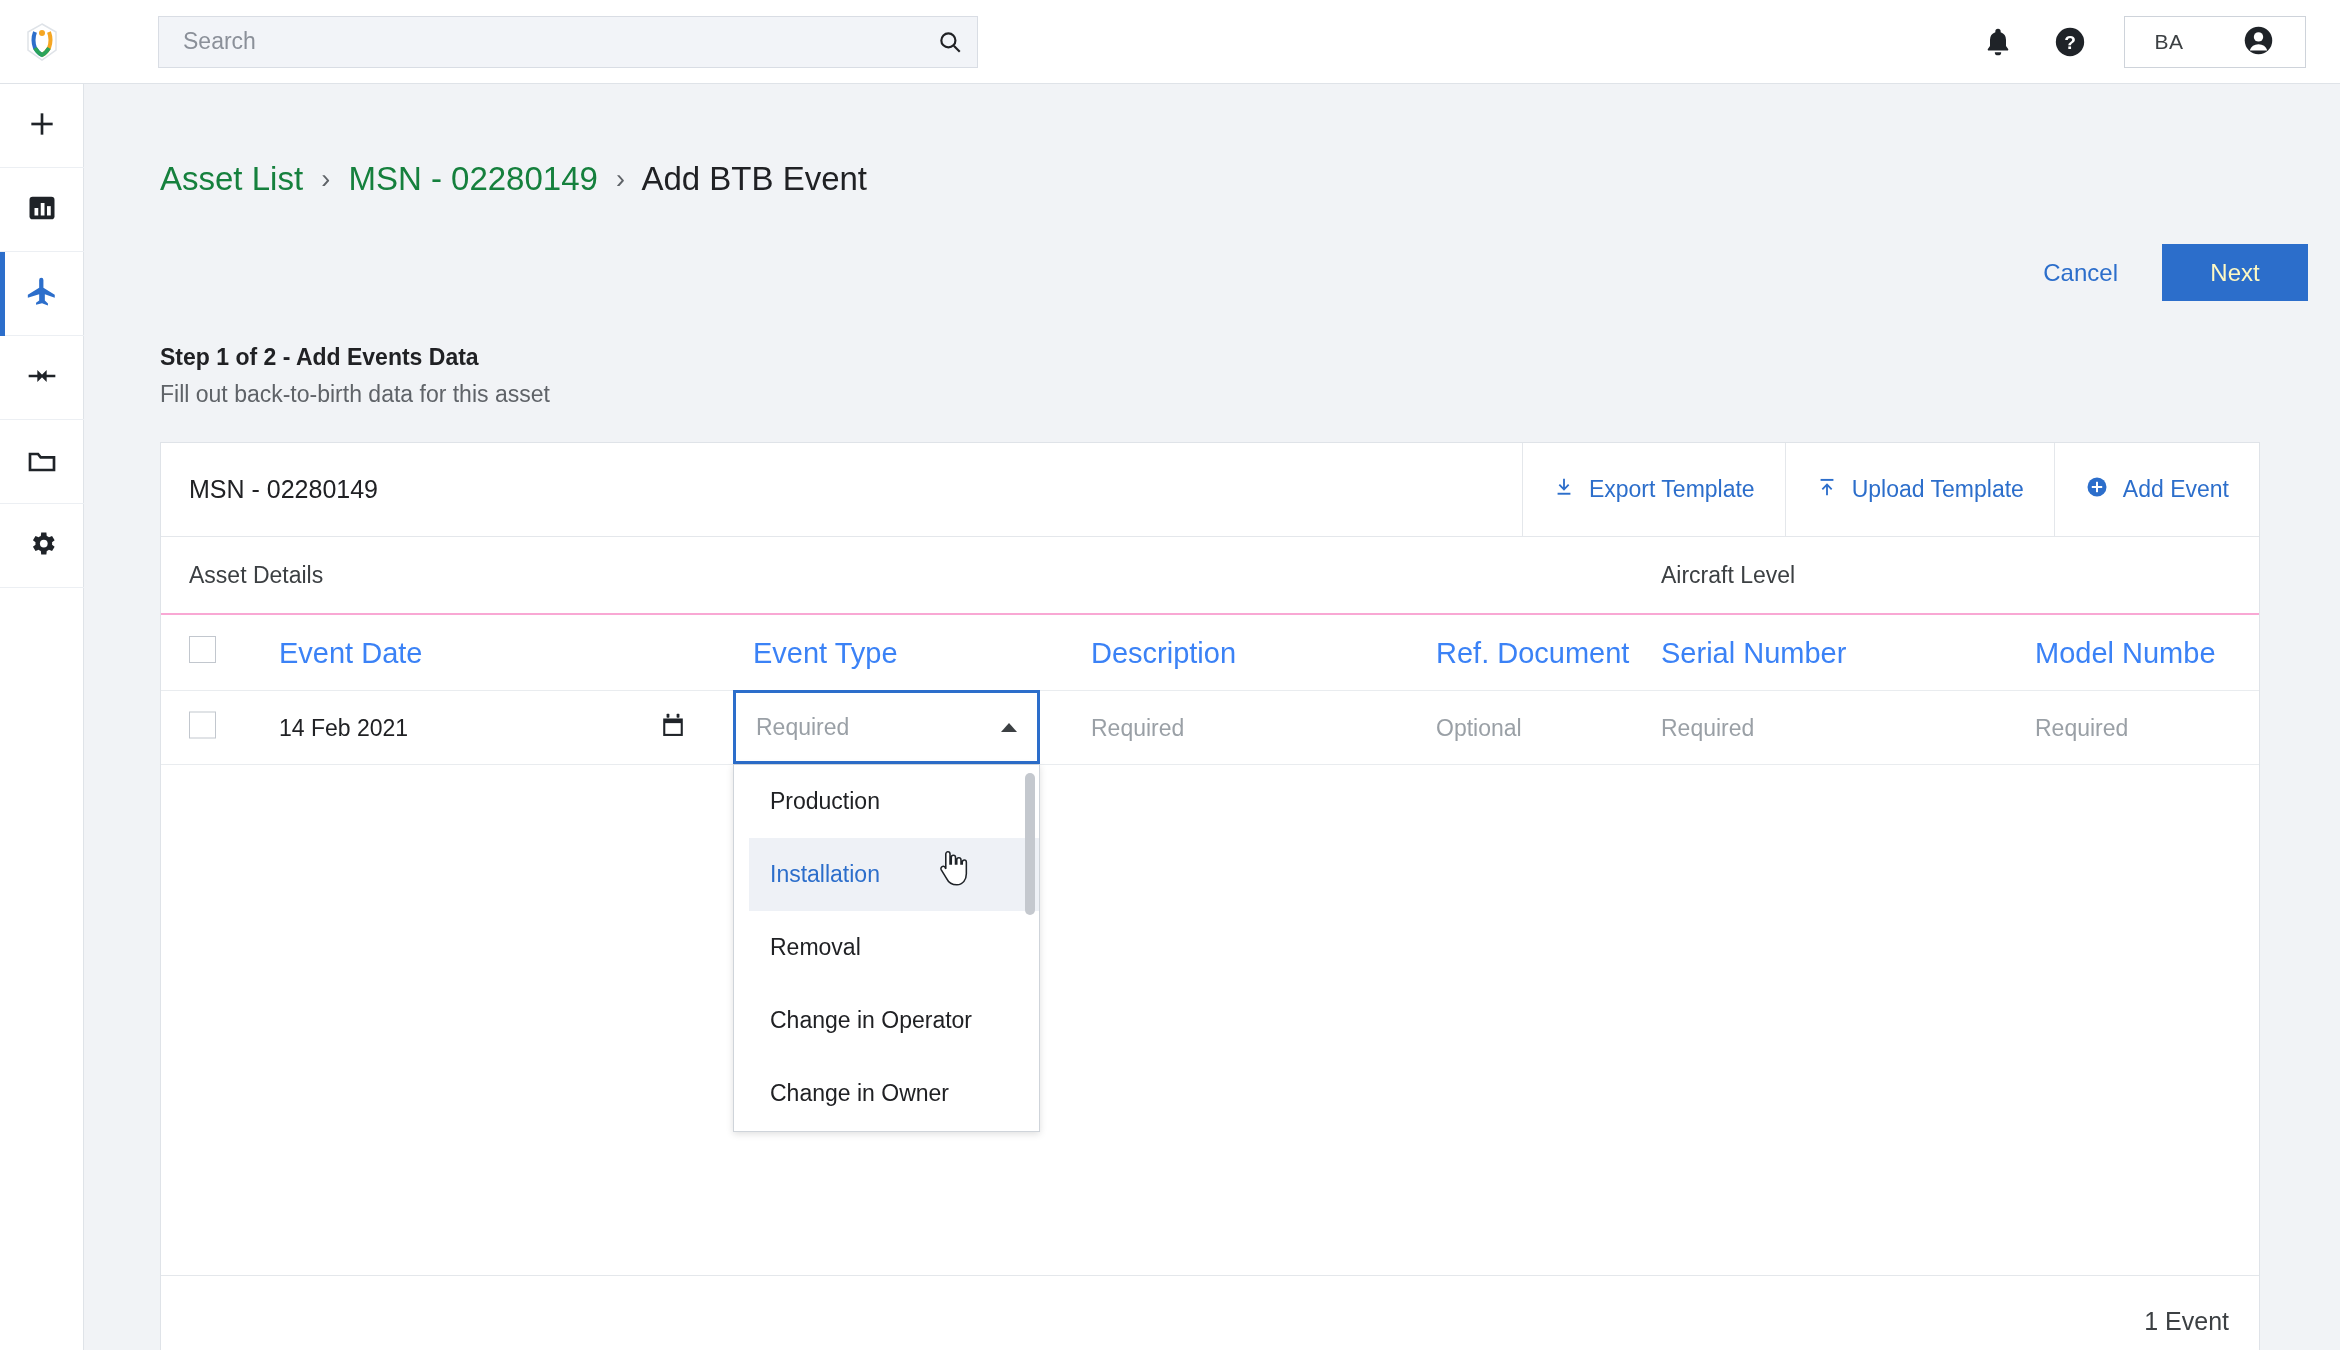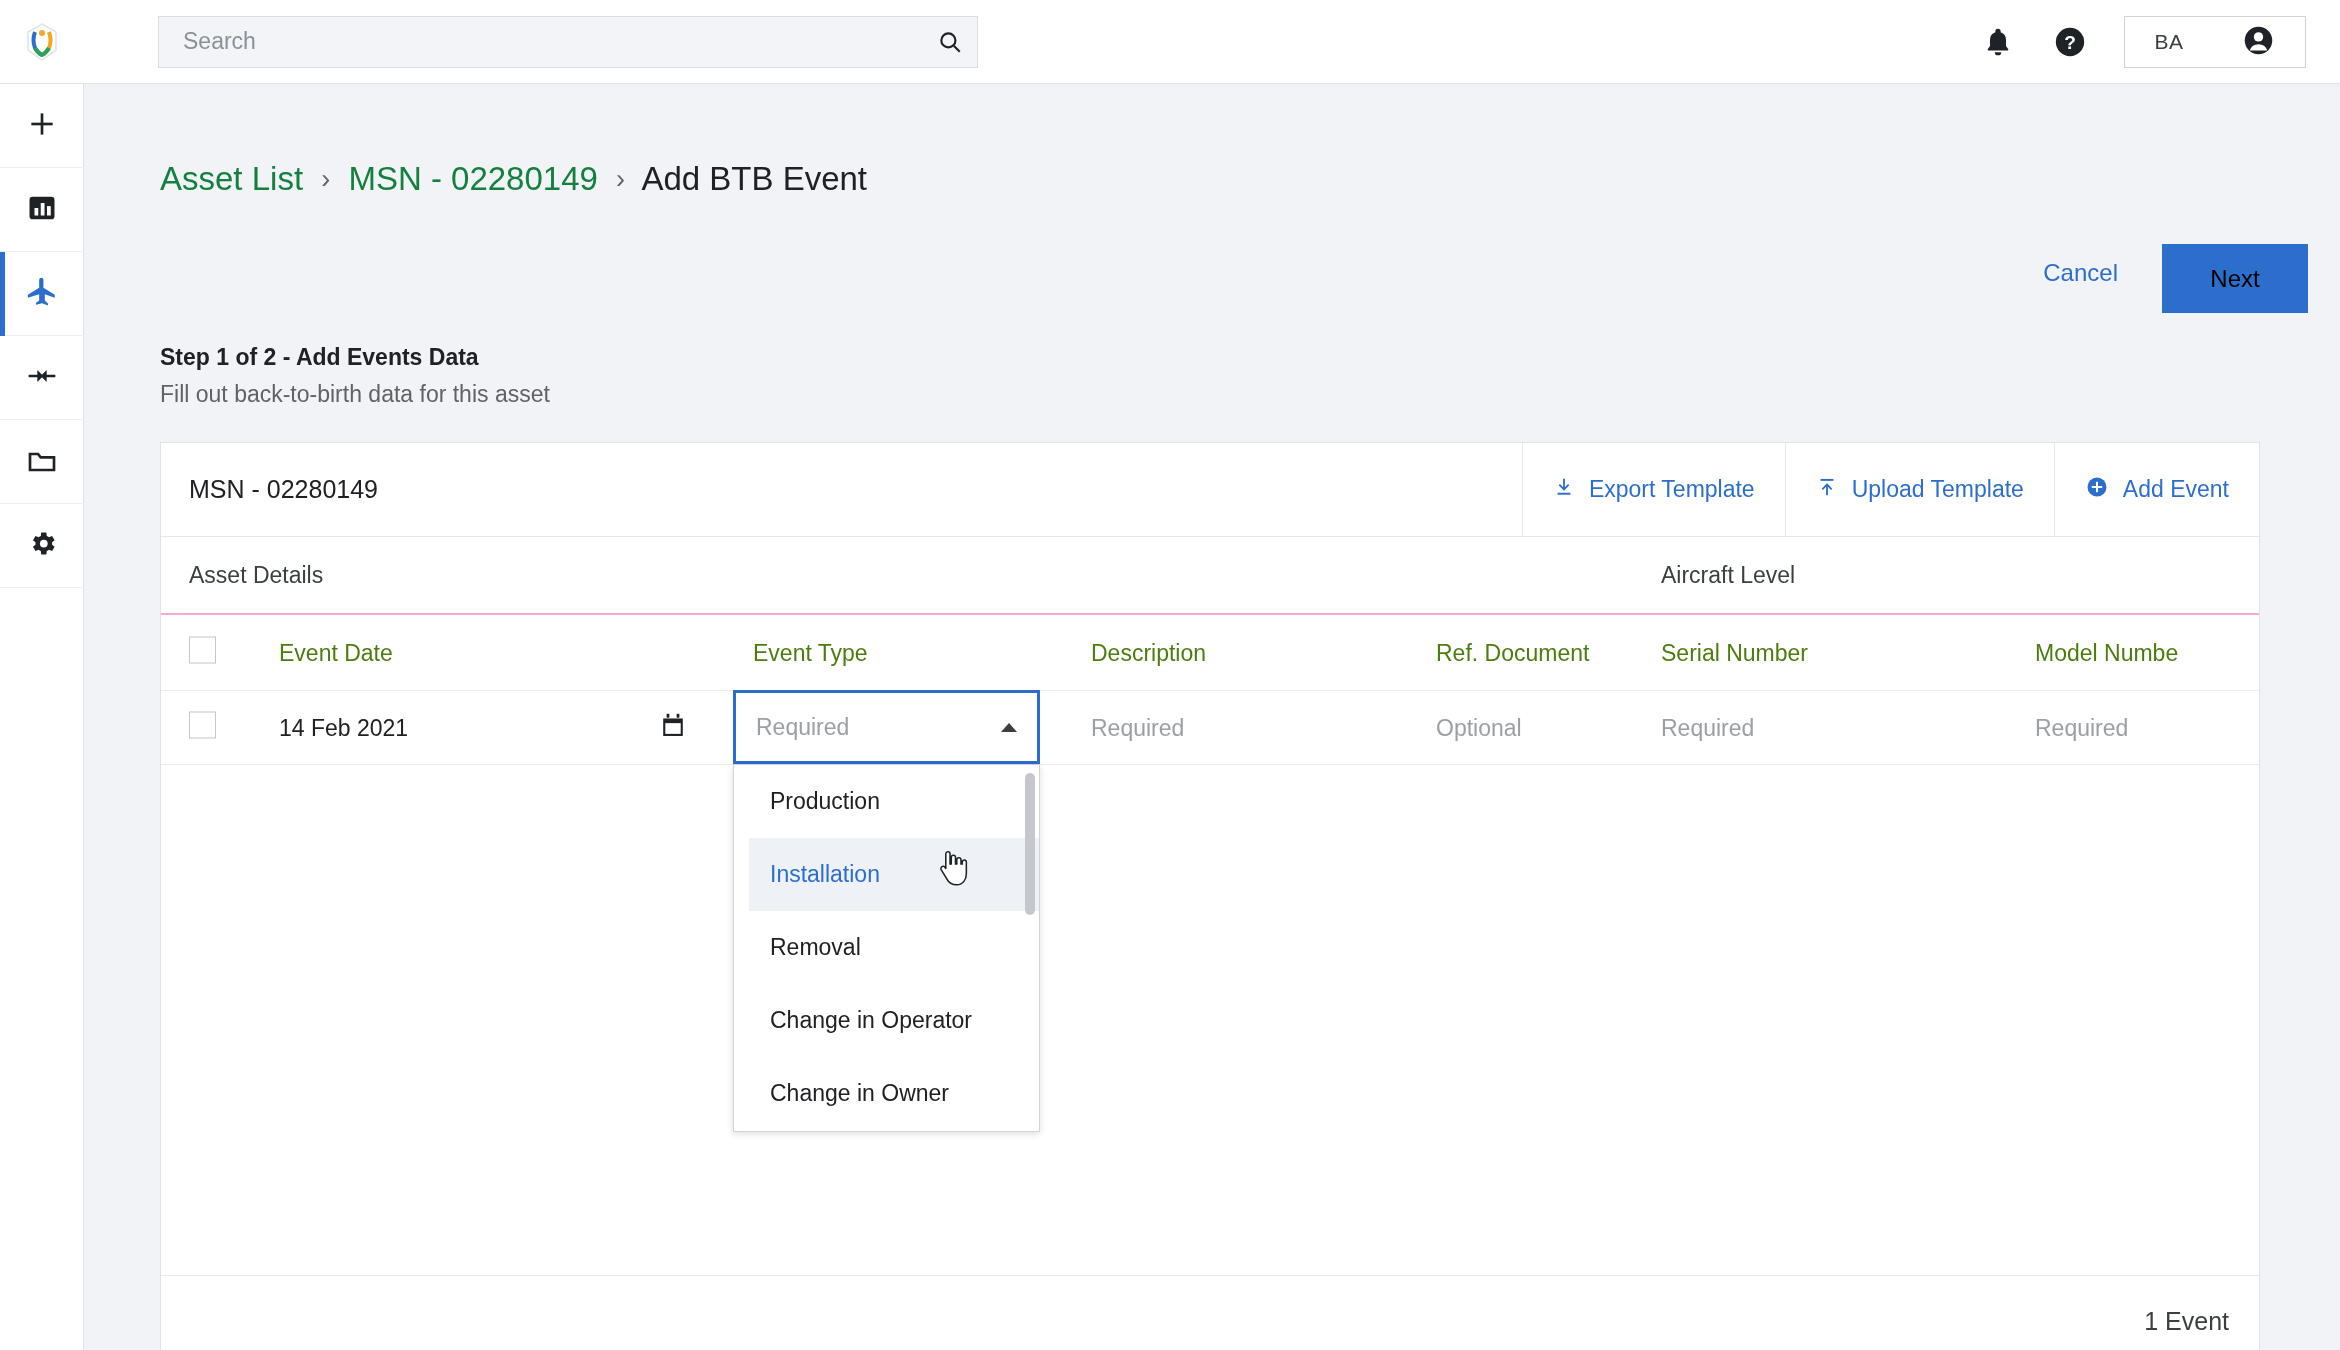--- a/index.html
+++ b/index.html
@@ -77,21 +77,21 @@
   .bc-link{ color:#15803d; cursor:pointer;margin-top:21px; }
   .bc-sep{ color:#5f6368; margin:0 9px; font-size:27px; position:relative; top:-2px;}
   .bc-current{ color:#202124; }
 
   .cancel-btn{
     position:absolute; right:222px; top:175px;
     font-size:24px; color:#2c6ecb; cursor:pointer;
   }
   .next-btn{
     position:absolute; right:32px; top:160px;
-    width:146px; height:69px; background:#2c6ecb; color:#000000;
+    width:146px; height:57px; background:#2c6ecb; color:#fef9c3;
     border:none; font-family:"Liberation Sans", sans-serif; font-size:24px;
     cursor:pointer; display:flex; align-items:center; justify-content:center;
   }
 
   .step-title{
     position:absolute; left:76px; top:260px;
     font-size:23px; font-weight:bold; color:#202124;
   }
   .step-sub{
     position:absolute; left:76px; top:297px;
@@ -124,21 +124,21 @@
   .group-label{
     position:absolute; top:50%; transform:translateY(-50%);
     font-size:23px; color:#3c4043;
   }
 
   .col-head-row{
     height:76px; border-bottom:1px solid #e9ecef; position:relative;
   }
   .col-head{
     position:absolute; top:50%; transform:translateY(-50%);
-    font-size:23px; color:#4d7c0f; white-space:nowrap;
+    font-size:29px; color:#3b82f6; white-space:nowrap;
   }
 
   .data-row{
     height:74px; border-bottom:1px solid #e9ecef; position:relative;
   }
   .cell{
     position:absolute; top:50%; transform:translateY(-50%);
     font-size:23px; white-space:nowrap;
   }
   .cell.placeholder{ color:#9aa0a6; }

